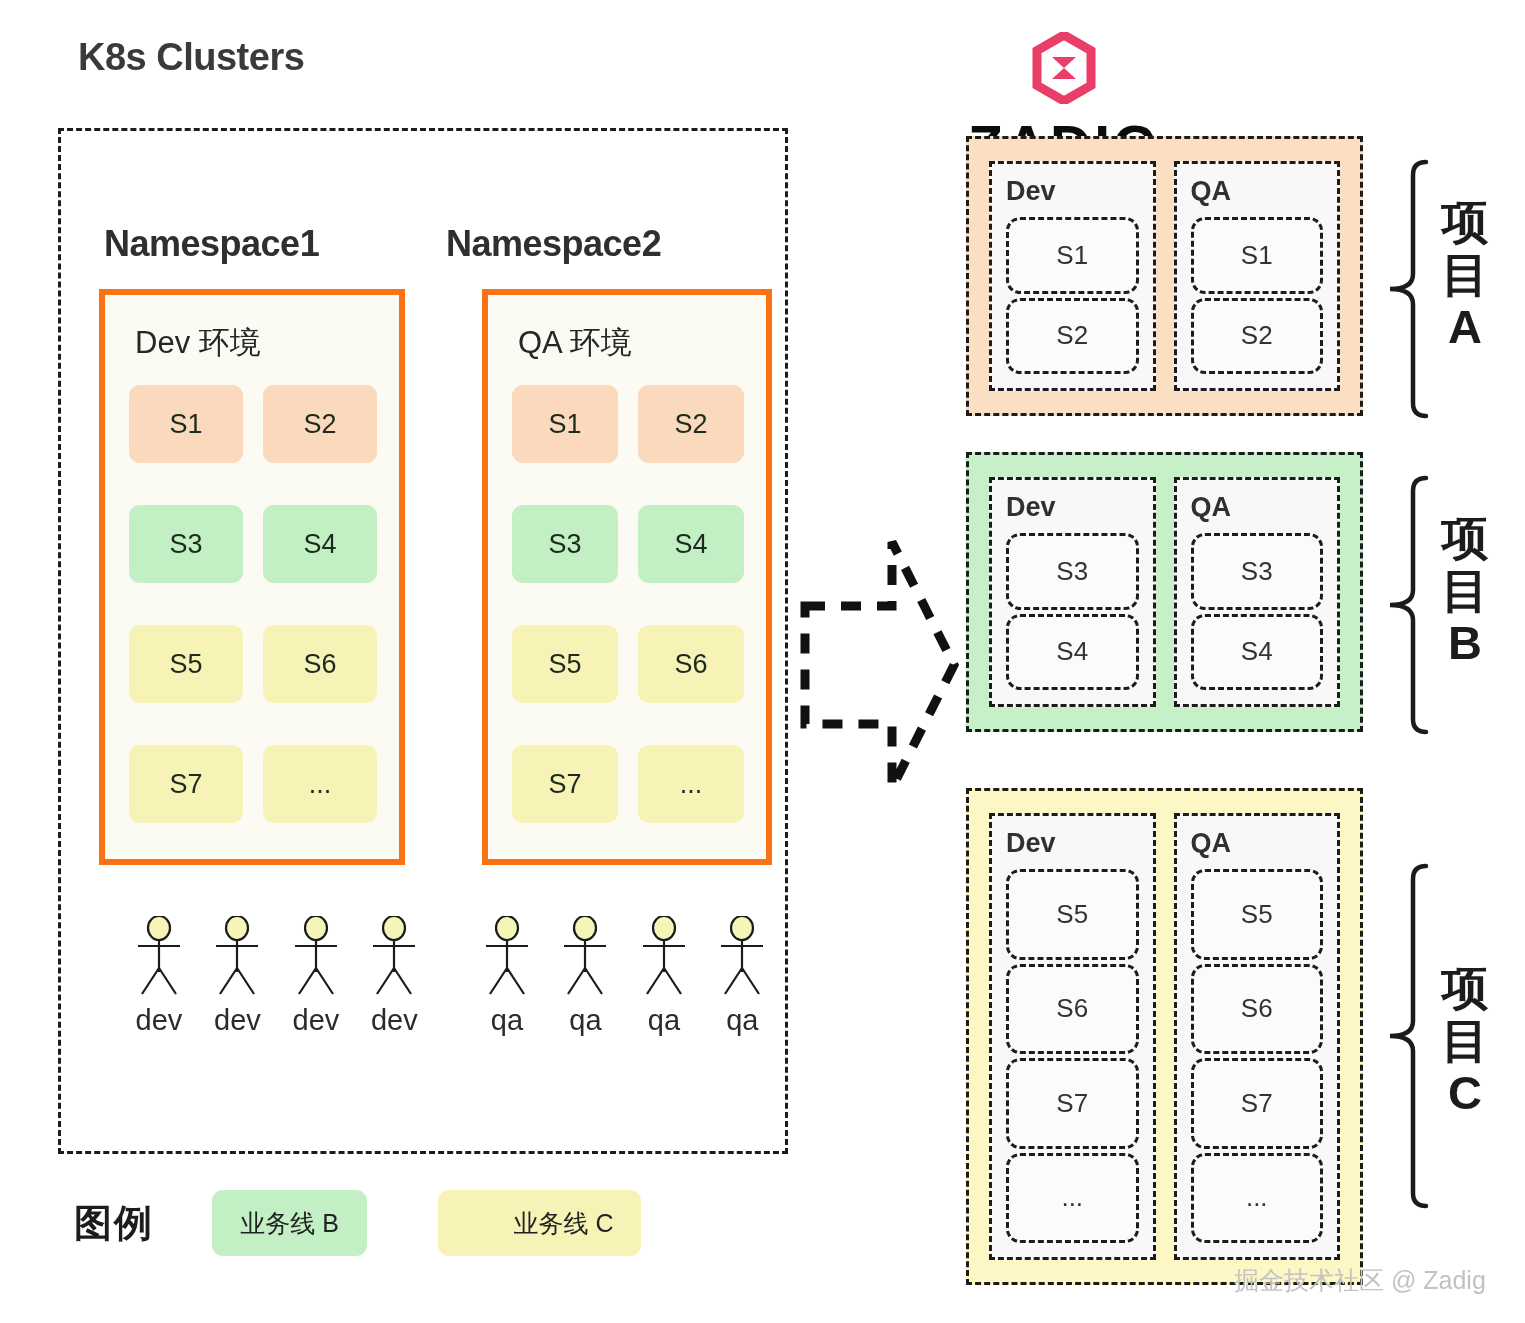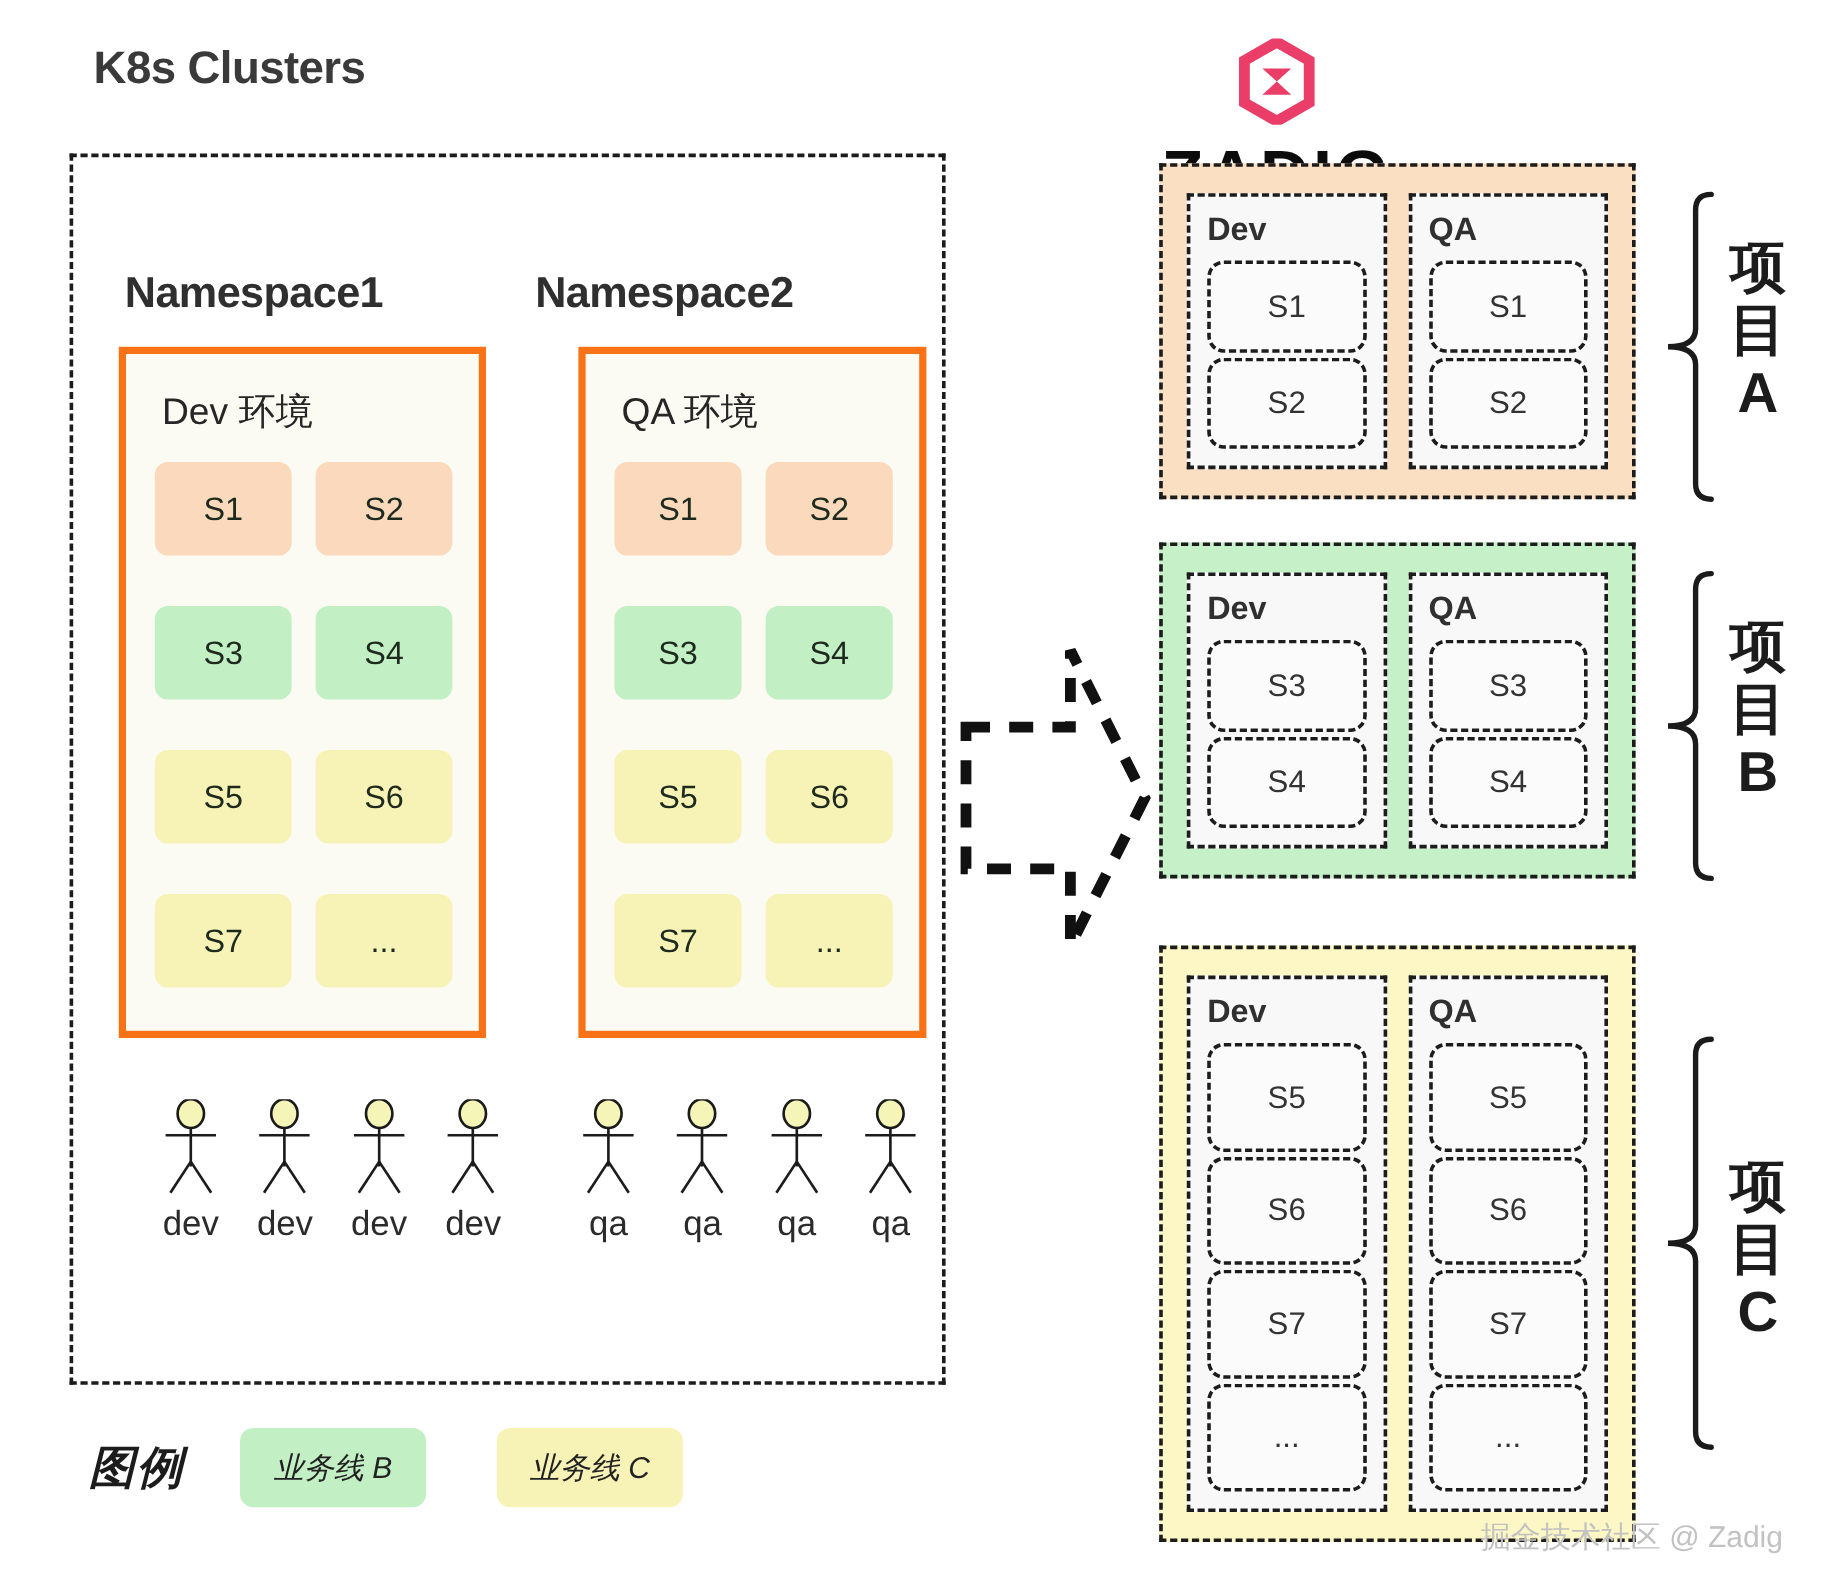--- a/index.html
+++ b/index.html
@@ -110,22 +110,21 @@
     display: block;
   }
 
   
   #legend {
     position: absolute;
     left: 74px;
     top: 1190px;
     display: flex;
     align-items: center;
-    gap: 4px;
-    font-style: italic;
+    gap: 16px;
   }
   #legend-title {
     font-size: 38px;
     font-weight: bold;
     color: #1c1c1c;
     margin-right: 42px;
     letter-spacing: 2px;
   }
   .legend-chip {
     width: 155px;
@@ -133,21 +132,21 @@
     border-radius: 11px;
     display: flex;
     align-items: center;
     justify-content: center;
     font-size: 25px;
     color: #222;
     margin-right: 55px;
   }
   .legend-chip.c-a { background: #fad9bc; }
   .legend-chip.c-b { background: #c3efc5; }
-  .legend-chip.c-c { background: #f7f3b6; }
+  .legend-chip.c-c { background: #f7f3b6; padding-left: 48px; }
 
   
   #flow-arrow {
     position: absolute;
     left: 797px;
     top: 520px;
     width: 165px;
     height: 290px;
   }
 

